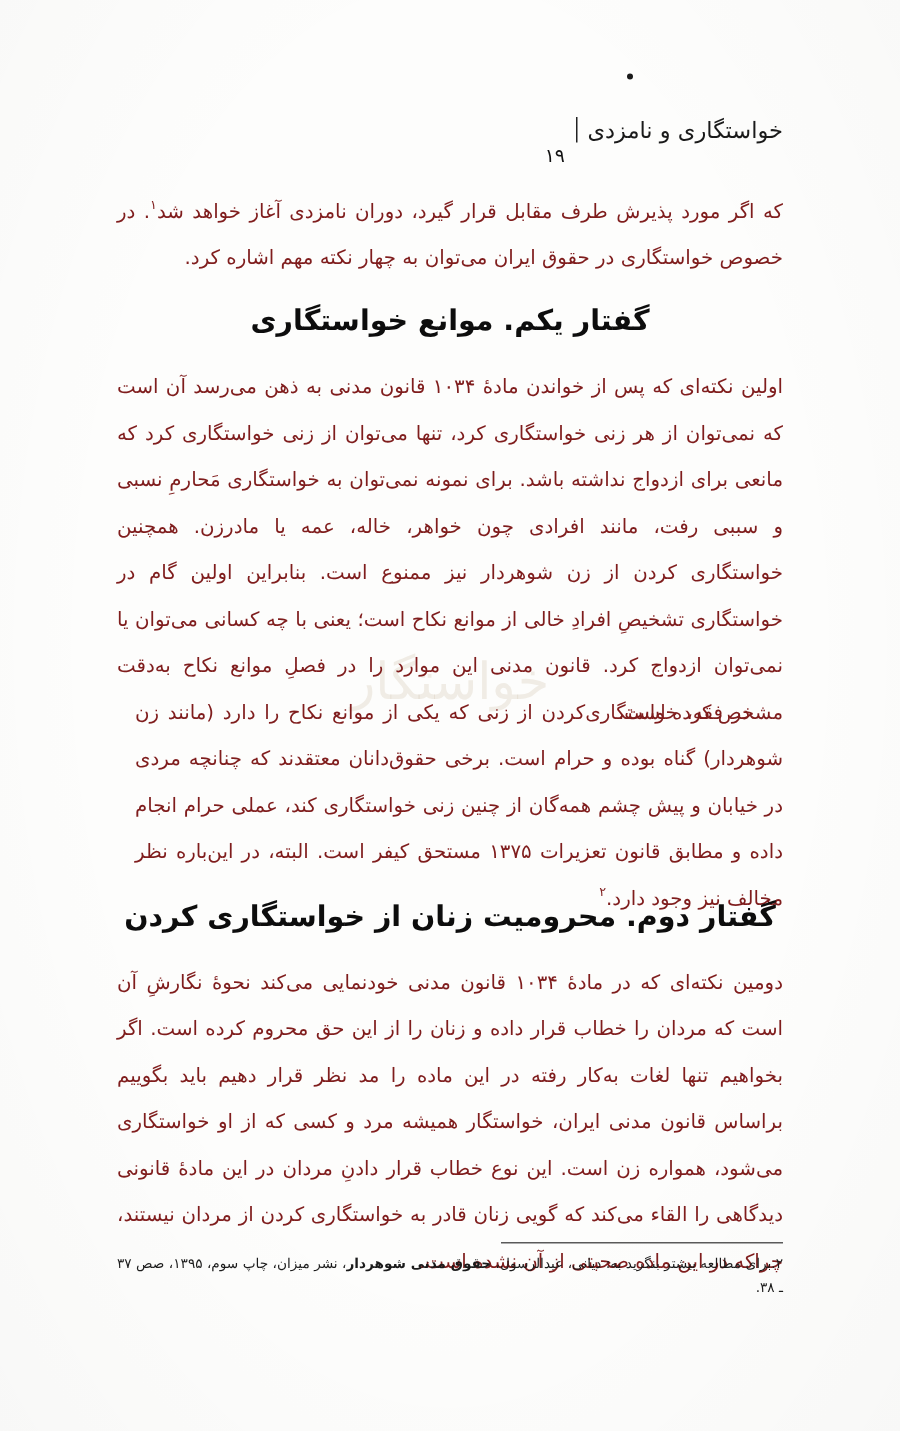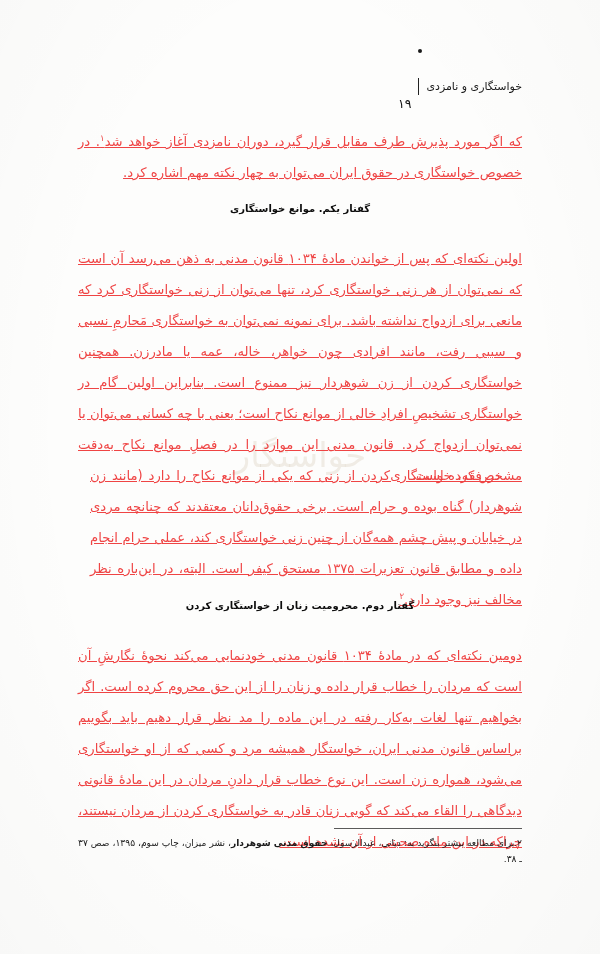--- a/index.html
+++ b/index.html
@@ -58,21 +58,21 @@
     position: absolute;
     top: 62px;
     right: 0;
     display: flex;
     flex-direction: row;
     align-items: center;
     gap: 7px;
     direction: rtl;
   }
   .running-head .rh-title {
-    font-size: 11px;
+    font-size: 15px;
     color: #1a1a1a;
     white-space: nowrap;
     letter-spacing: 0.2px;
   }
   .running-head .rh-rule {
     width: 1px;
     height: 17px;
     background: #222;
     display: inline-block;
   }
@@ -98,35 +98,34 @@
     right: 0;
   }
 
   p.para {
     margin: 0;
     font-size: 13.2px;
     line-height: 31px;
     text-align: justify;
     text-align-last: right;
     direction: rtl;
-    color: #ef4444;
+    color: #7f1d1d;
     letter-spacing: 0.1px;
-    text-decoration: underline;
   }
   p.para.first {
     text-indent: 0;
   }
   p.para.indent {
     text-indent: 22px;
     margin-left: 12px;
   }
 
   h2.section-heading {
     margin: 0;
-    font-size: 10px;
+    font-size: 19px;
     font-weight: bold;
     text-align: center;
     direction: rtl;
     color: #0d0d0d;
     letter-spacing: 0.2px;
   }
 
   sup.fn {
     font-size: 8.5px;
     vertical-align: super;

